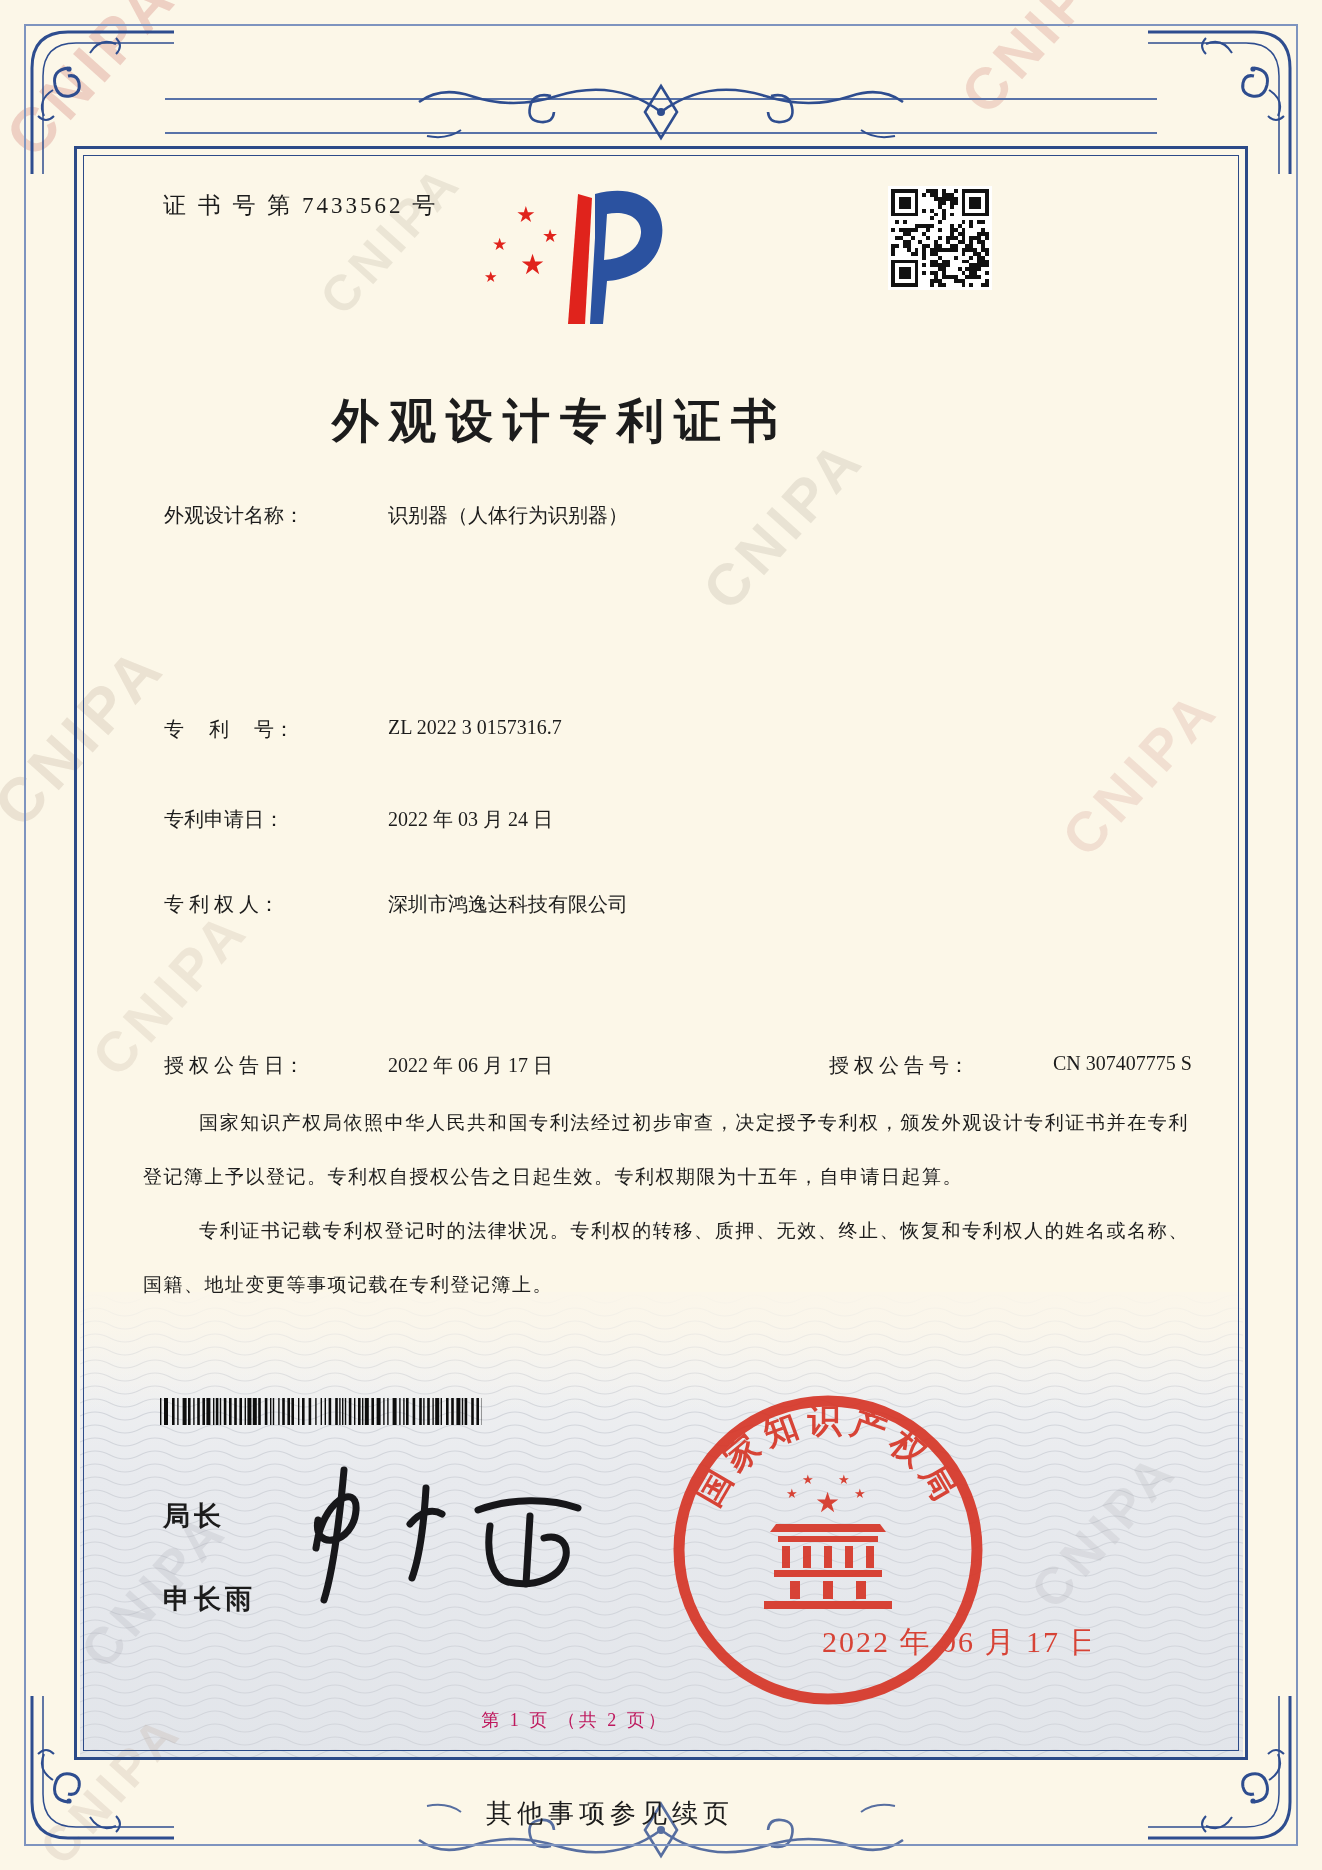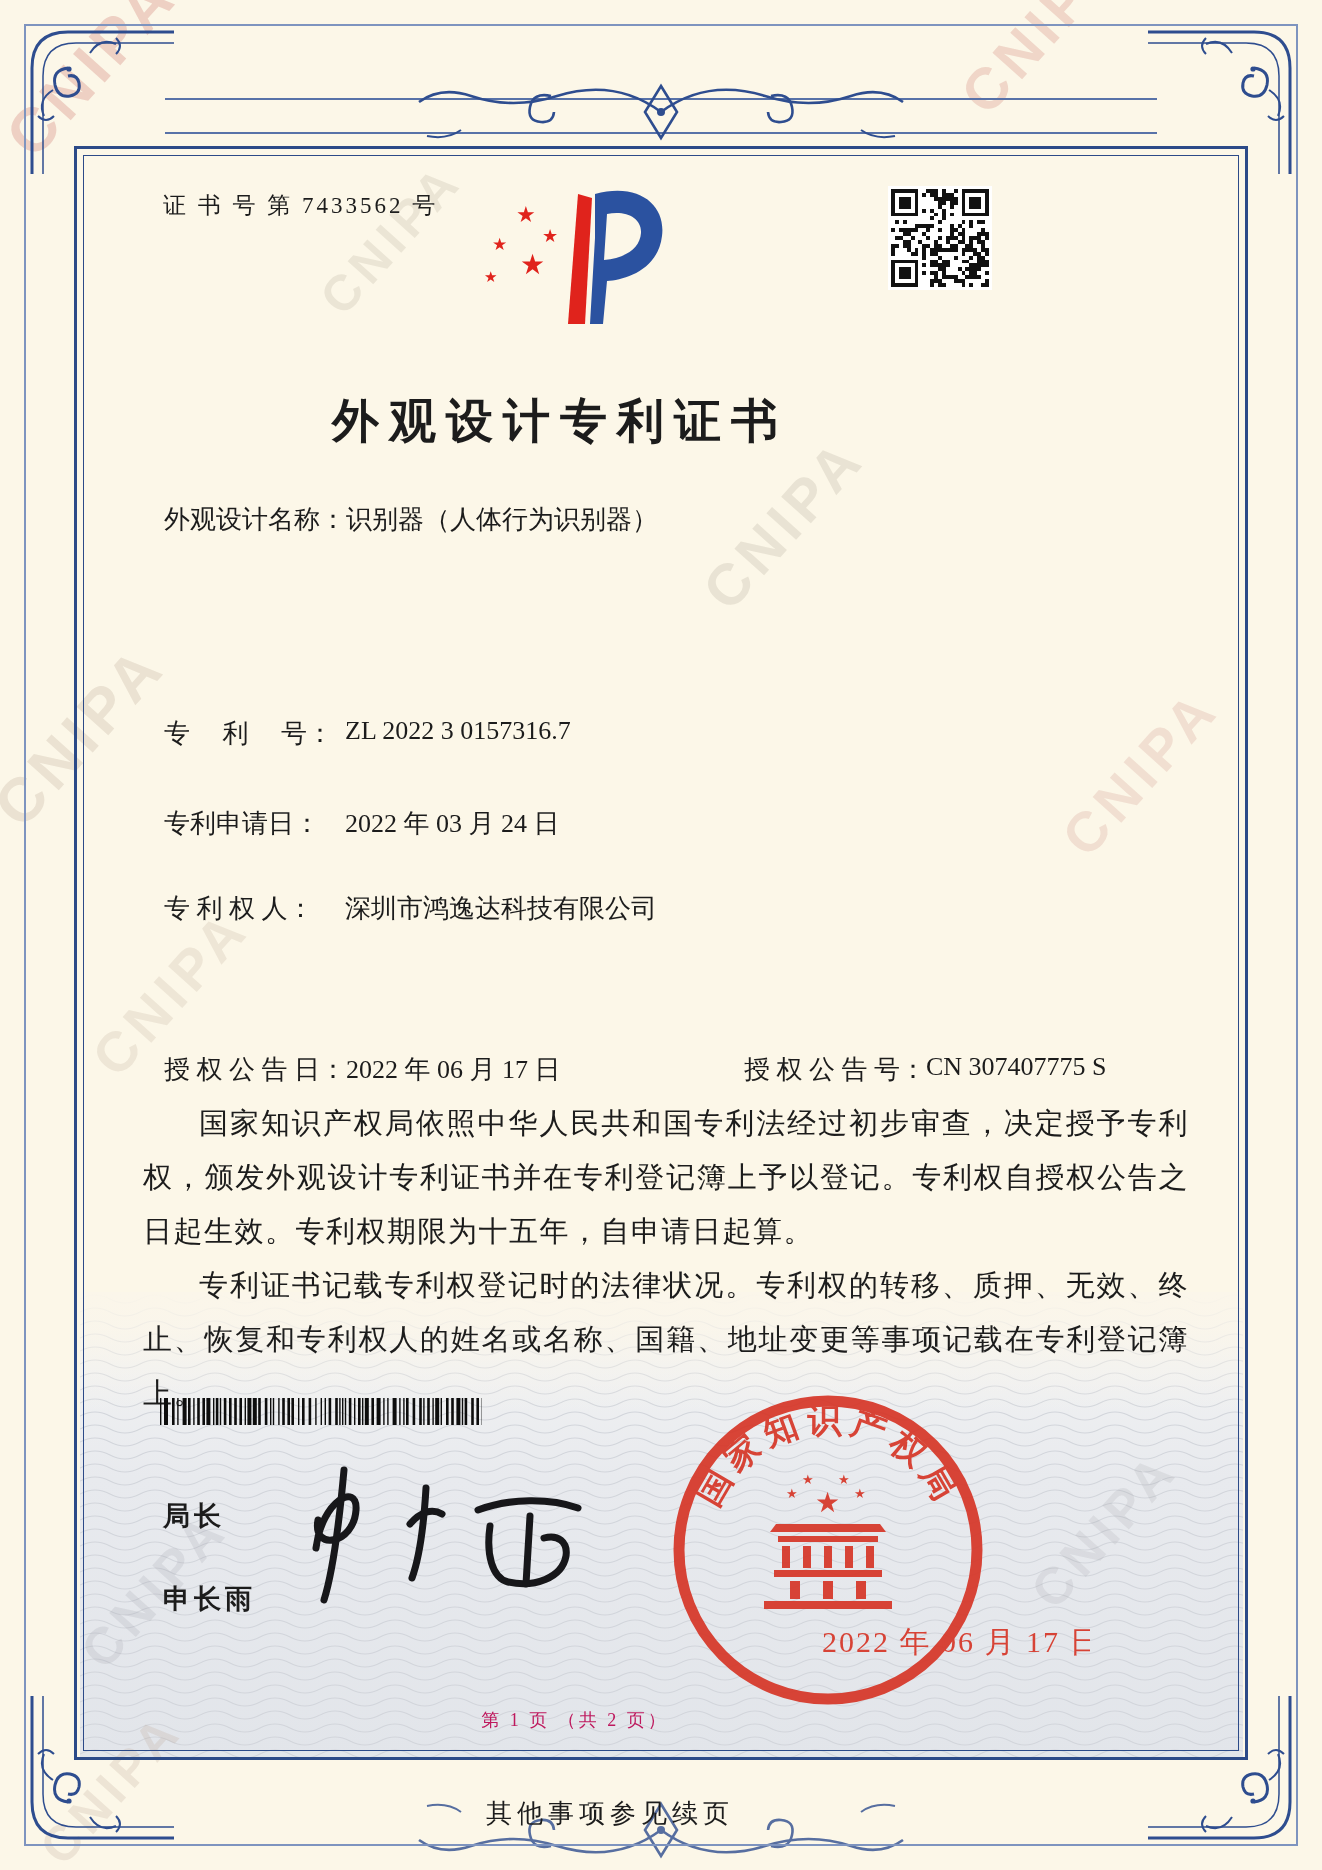--- a/index.html
+++ b/index.html
@@ -31,26 +31,26 @@
   .band .fade{position:absolute;left:0;right:0;top:0;height:120px;
         background:linear-gradient(180deg,#fbf6ea,rgba(251,246,234,0));}
 
   
   .content{position:absolute;inset:0;z-index:5;}
   .cert-no{position:absolute;left:163px;top:190px;font-size:23px;letter-spacing:3px;text-align:right;}
   .logo{position:absolute;left:468px;top:178px;width:210px;height:158px;}
   .qr{position:absolute;left:888px;top:186px;width:98px;height:98px;background:#fff;padding:3px;}
   .title{position:absolute;left:560px;top:390px;transform:translateX(-50%);white-space:nowrap;
          font-size:47px;font-weight:700;letter-spacing:10px;}
-  .row{position:absolute;left:164px;display:flex;font-size:26px;}
+  .row{position:absolute;left:164px;display:flex;font-size:20px;gap:43px;}
   .flabel{flex:0 0 181px;white-space:nowrap;}
   .fvalue{white-space:nowrap;}
   .fvalue .l2{margin-top:9px;}
   .grant .gv1{width:398px;}
-  .paras{position:absolute;left:143px;top:1096px;width:1046px;font-size:29px;line-height:54px;
+  .paras{position:absolute;left:143px;top:1096px;width:1046px;font-size:19px;line-height:54px;
          letter-spacing:1.5px;text-align:justify;}
   .paras p{margin:0;text-indent:56px;}
   .barcode{position:absolute;left:160px;top:1398px;width:322px;height:27px;}
   .director{position:absolute;left:163px;top:1498px;font-family:"Liberation Sans","DejaVu Sans",sans-serif;
             font-weight:700;font-size:27px;letter-spacing:4px;}
   .director .nm{margin-top:47px;}
   .sig{position:absolute;left:282px;top:1452px;width:320px;height:170px;}
   .seal{position:absolute;left:650px;top:1380px;width:440px;height:340px;z-index:6;}
   .page-foot{position:absolute;left:575px;top:1708px;transform:translateX(-50%);white-space:nowrap;
              font-size:18px;letter-spacing:3px;color:#be185d;}

